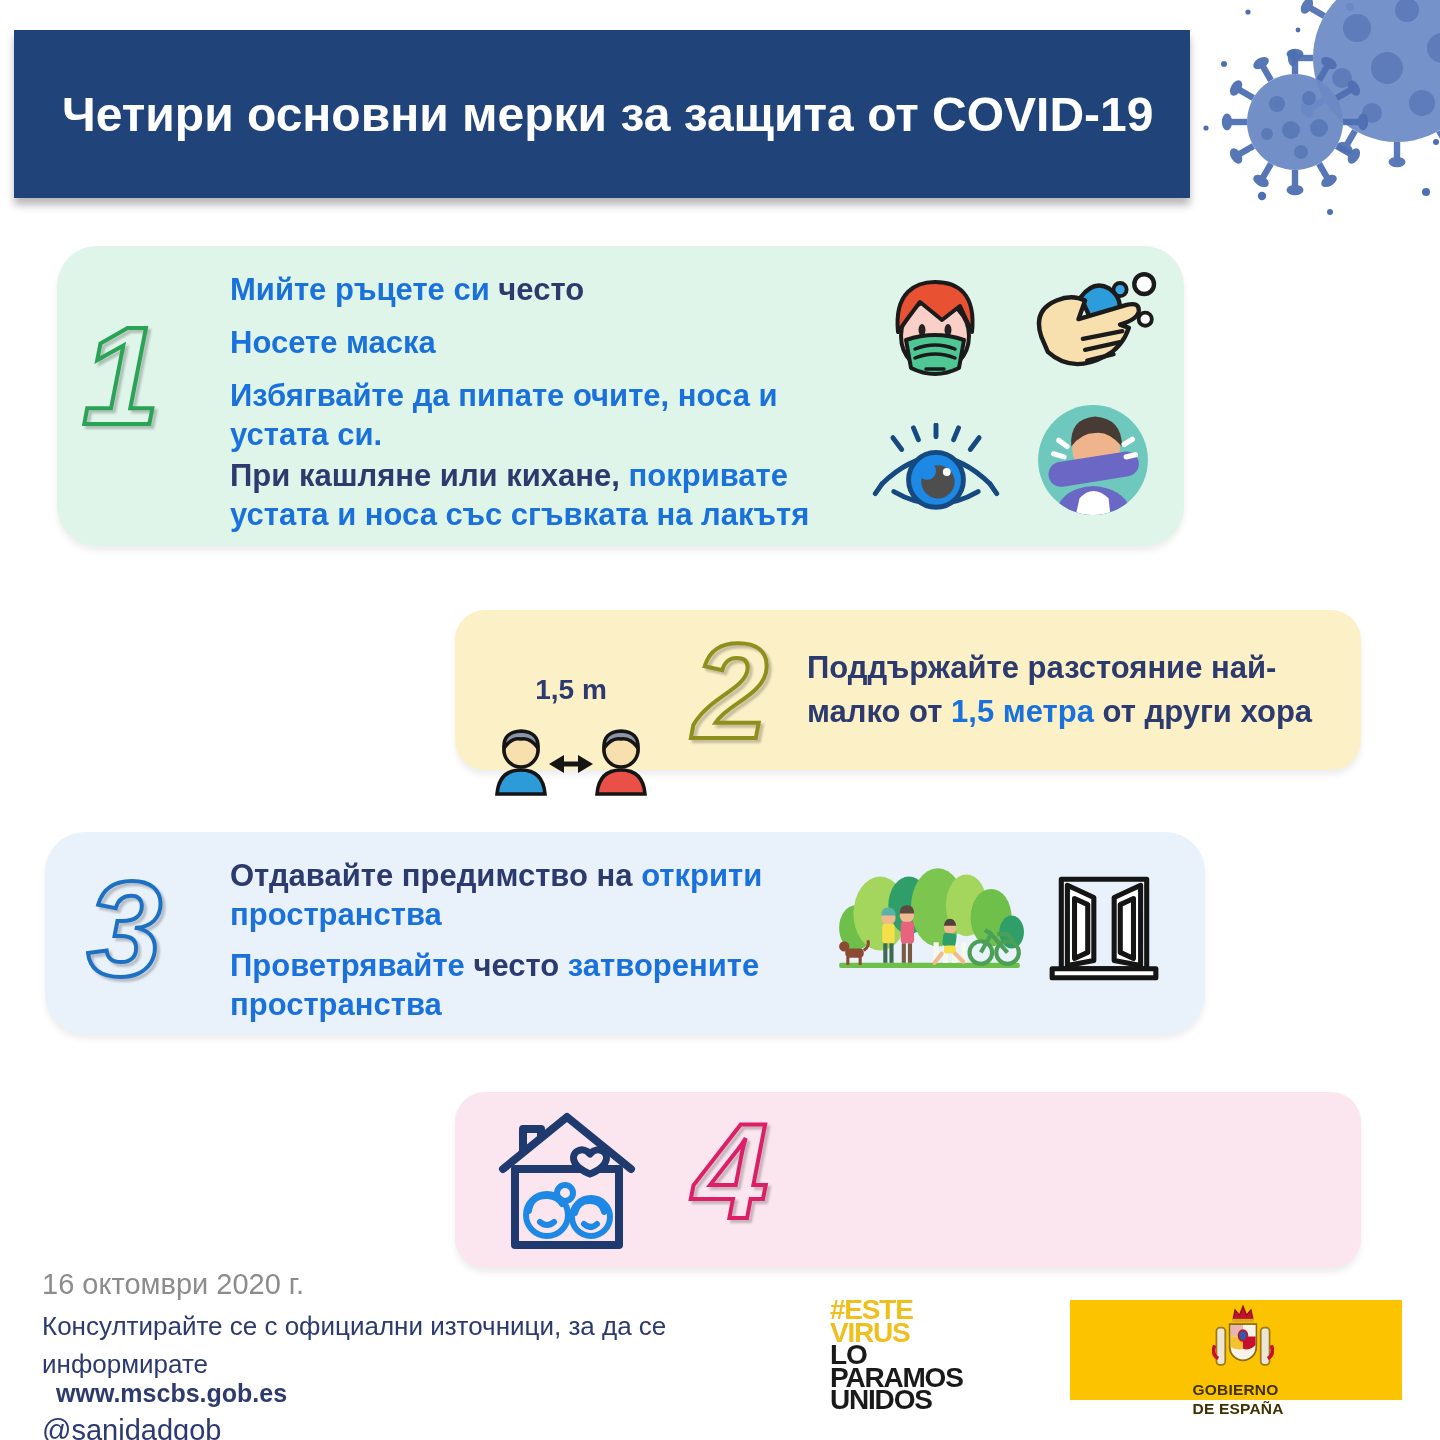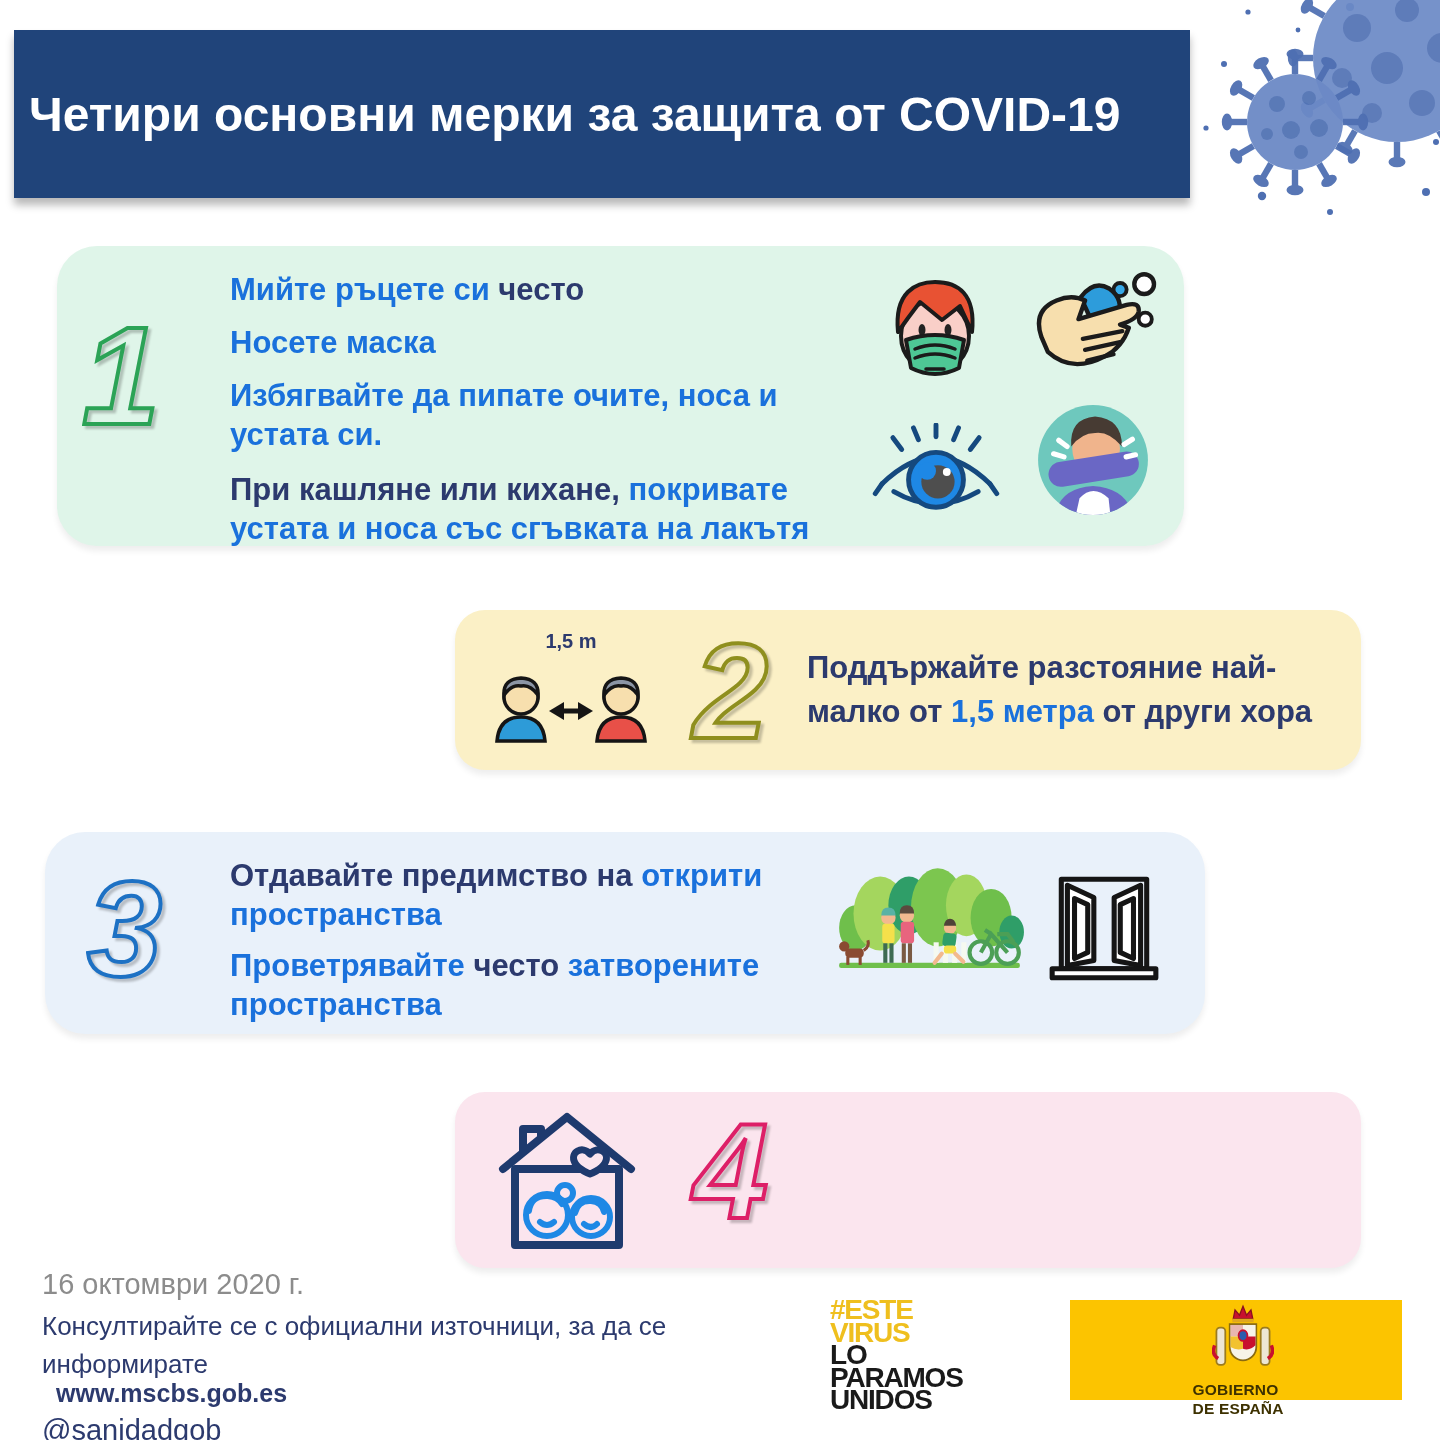--- a/index.html
+++ b/index.html
@@ -4,21 +4,21 @@
 <style>
   html,body{margin:0;padding:0;background:#ffffff;}
   body{width:1440px;height:1440px;overflow:hidden;
        font-family:"Liberation Sans",sans-serif;}
   #canvas{position:relative;width:1440px;height:1440px;background:#fff;}
 
   
   .header{position:absolute;left:14px;top:30px;width:1176px;height:168px;
           background:#20447A;display:flex;align-items:center;
           box-shadow:0 7px 8px rgba(0,0,0,0.28);}
-  .header h1{margin:0;padding-left:15px;color:#fff;font-size:48px;font-weight:700;letter-spacing:0;}
+  .header h1{margin:0;padding-left:48px;color:#fff;font-size:48px;font-weight:700;letter-spacing:0;}
 
   .virus-wrap{position:absolute;right:0;top:0;width:250px;height:230px;}
 
   
   .panel{position:absolute;box-shadow:0 5px 6px rgba(0,0,0,0.07);}
   .panel.r40{border-radius:40px;}
   .panel.r30{border-radius:30px;}
 
   .big-num{position:absolute;font-weight:700;font-style:italic;line-height:1;
            color:rgba(0,0,0,0);-webkit-text-stroke:4px #333;
@@ -27,21 +27,21 @@
 
   .sec-text p{margin:0 0 14px 0;font-size:31px;line-height:39px;}
   .sec-text p:last-child{margin-bottom:0;}
   .seg-accent{color:var(--accent-blue,#1A71DC);font-weight:700;}
   .seg-plain{color:var(--body-navy,#2C3A6E);font-weight:700;}
 
   .abs{position:absolute;}
 
   
   .distance-box{position:absolute;left:30px;top:20px;width:172px;text-align:center;}
-  .distance-label{font-size:20px;font-weight:700;color:var(--body-navy,#2C3A6E);margin-bottom:0;}
+  .distance-label{font-size:28px;font-weight:700;color:var(--body-navy,#2C3A6E);margin-bottom:0;margin-top:44px;}
 
   .vcenter-text{position:absolute;display:flex;align-items:center;height:100%;top:0;}
 
   
   .footer-date{position:absolute;left:42px;top:1268px;font-size:29px;color:var(--date-gray,#8C8C8C);}
   .footer-consult{position:absolute;left:42px;top:1307px;width:650px;font-size:26px;line-height:38px;color:var(--body-navy,#2C3A6E);}
   .footer-url{position:absolute;left:56px;top:1379px;font-size:25px;font-weight:700;color:var(--body-navy,#2C3A6E);}
   .footer-handle{position:absolute;left:42px;top:1414px;font-size:29px;color:var(--body-navy,#2C3A6E);}
 
   
@@ -144,21 +144,21 @@
       </g>
     </svg>
   </div>
 
   <div class="panel r40" style="left: 57px; top: 246px; width: 1127px; height: 300px; background-color: rgb(223, 245, 233);">
     <div class="big-num" style="left: 25px; top: 60px; font-size: 140px; -webkit-text-stroke-color: rgb(43, 163, 86);">1</div>
 
     <div class="sec-text abs" style="left:173px;top:24px;width:645px;">
       <p><span class="seg-accent">Мийте ръцете си</span><span class="seg-plain"> често</span></p>
       <p><span class="seg-accent">Носете маска</span></p>
-      <p style="margin-bottom:16px;"><span class="seg-accent">Избягвайте да пипате очите, носа и устата си.</span></p>
+      <p style="margin-bottom:2px;"><span class="seg-accent">Избягвайте да пипате очите, носа и устата си.</span></p>
       <p><span class="seg-plain">При кашляне или кихане,</span><span class="seg-accent"> покривате устата и носа със сгъвката на лакътя</span></p>
     </div>
 
     <div class="abs" style="left:815px;top:25px;width:315px;height:260px;">
 
       <svg class="abs" style="left:8px;top:2px;" width="110" height="122" viewBox="0 0 110 120">
         <ellipse cx="55" cy="62" rx="34" ry="36" fill="#F9CFC8" stroke="#1b1b1b" stroke-width="4"></ellipse>
         <path d="M18,58 C14,18 36,8 55,8 C78,8 96,20 92,58 L80,32 L62,46 L40,28 L28,44 Z" fill="#E85233" stroke="#1b1b1b" stroke-width="4" stroke-linejoin="round"></path>
         <ellipse cx="42" cy="56" rx="3.5" ry="6" fill="#222"></ellipse>
         <ellipse cx="68" cy="56" rx="3.5" ry="6" fill="#222"></ellipse>

